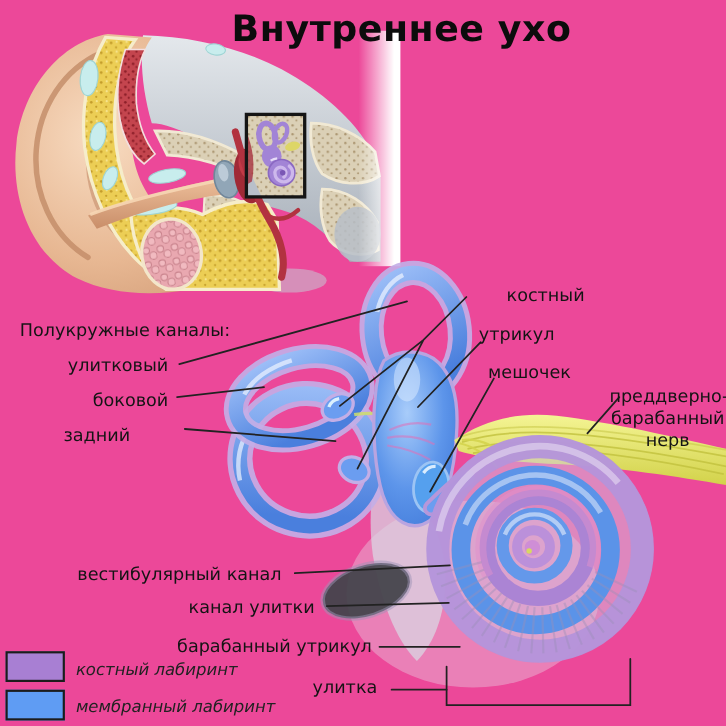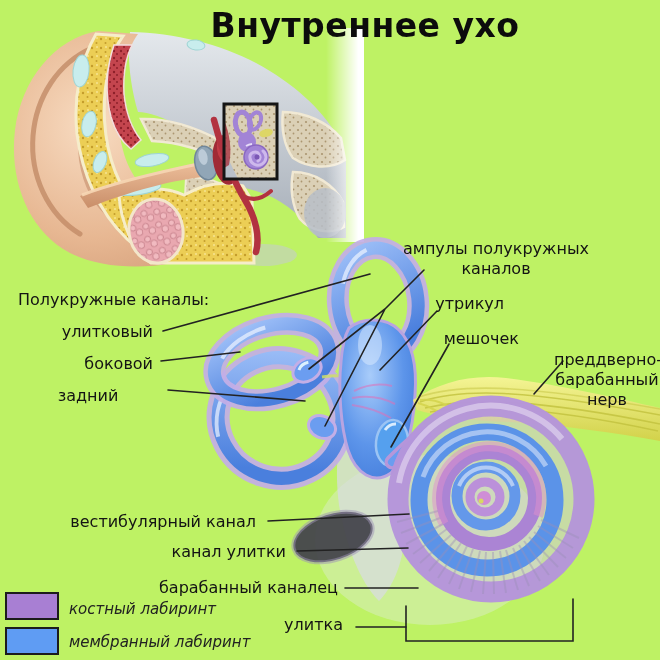--- a/index.html
+++ b/index.html
@@ -1,16 +1,16 @@
 <!DOCTYPE html>
 <html><head>
 <meta charset="utf-8">
 <style>
   html,body{margin:0;padding:0;background:#fff;}
-  .stage{position:relative;width:660px;height:660px;background:#bef264;overflow:hidden;
+  .stage{position:relative;width:660px;height:660px;background:#ec4899;overflow:hidden;
          font-family:"DejaVu Sans",sans-serif;}
   .art{position:absolute;left:0;top:0;}
   .title{position:absolute;left:180px;top:6px;width:370px;margin:0;text-align:center;
          font-size:33px;font-weight:bold;color:#0c0c0c;letter-spacing:.5px;}
   .lbl{position:absolute;font-size:16px;color:#141414;line-height:20px;white-space:nowrap;}
   .r{text-align:right;}
   .c{text-align:center;}
   .lbl-header{left:18px;top:290px;}
   .lbl-anterior{left:23px;width:130px;top:322px;}
   .lbl-lateral{left:23px;width:130px;top:354px;}
@@ -253,37 +253,37 @@
     <line x1="297" y1="551" x2="408" y2="548"></line>
     <line x1="345" y1="588" x2="418" y2="588"></line>
     <line x1="356" y1="627" x2="406" y2="627"></line>
     <path fill="none" d="M406,606 L406,641 L573,641 L573,599"></path>
   </g>
 </svg>
 
 <h1 class="title">Внутреннее ухо</h1>
 
 <div class="lbl c lbl-ampullae">
-  <span>ампулы полукружных</span><br>
-  <span>каналов</span>
+  <br>
+  <span>костный</span>
 </div>
 <div class="lbl r lbl-utricle">утрикул</div>
 <div class="lbl r lbl-saccule">мешочек</div>
 <div class="lbl c lbl-nerve">
   <span>преддверно-</span><br>
   <span>барабанный</span><br>
   <span>нерв</span>
 </div>
 <div class="lbl lbl-header">Полукружные каналы:</div>
 <div class="lbl r lbl-anterior">улитковый</div>
 <div class="lbl r lbl-lateral">боковой</div>
 <div class="lbl r lbl-posterior">задний</div>
 <div class="lbl r lbl-vestibular">вестибулярный канал</div>
 <div class="lbl r lbl-cochlearcanal">канал улитки</div>
-<div class="lbl r lbl-tympanic">барабанный каналец</div>
+<div class="lbl r lbl-tympanic">барабанный утрикул</div>
 <div class="lbl r lbl-cochlea">улитка</div>
 
 <div class="legend-row row1">
   <span class="swatch" style="background-color: rgb(168, 127, 211);"></span>
   <span class="legend-label">костный лабиринт</span>
 </div>
 <div class="legend-row row2">
   <span class="swatch" style="background-color: rgb(95, 156, 243);"></span>
   <span class="legend-label">мембранный лабиринт</span>
 </div>

